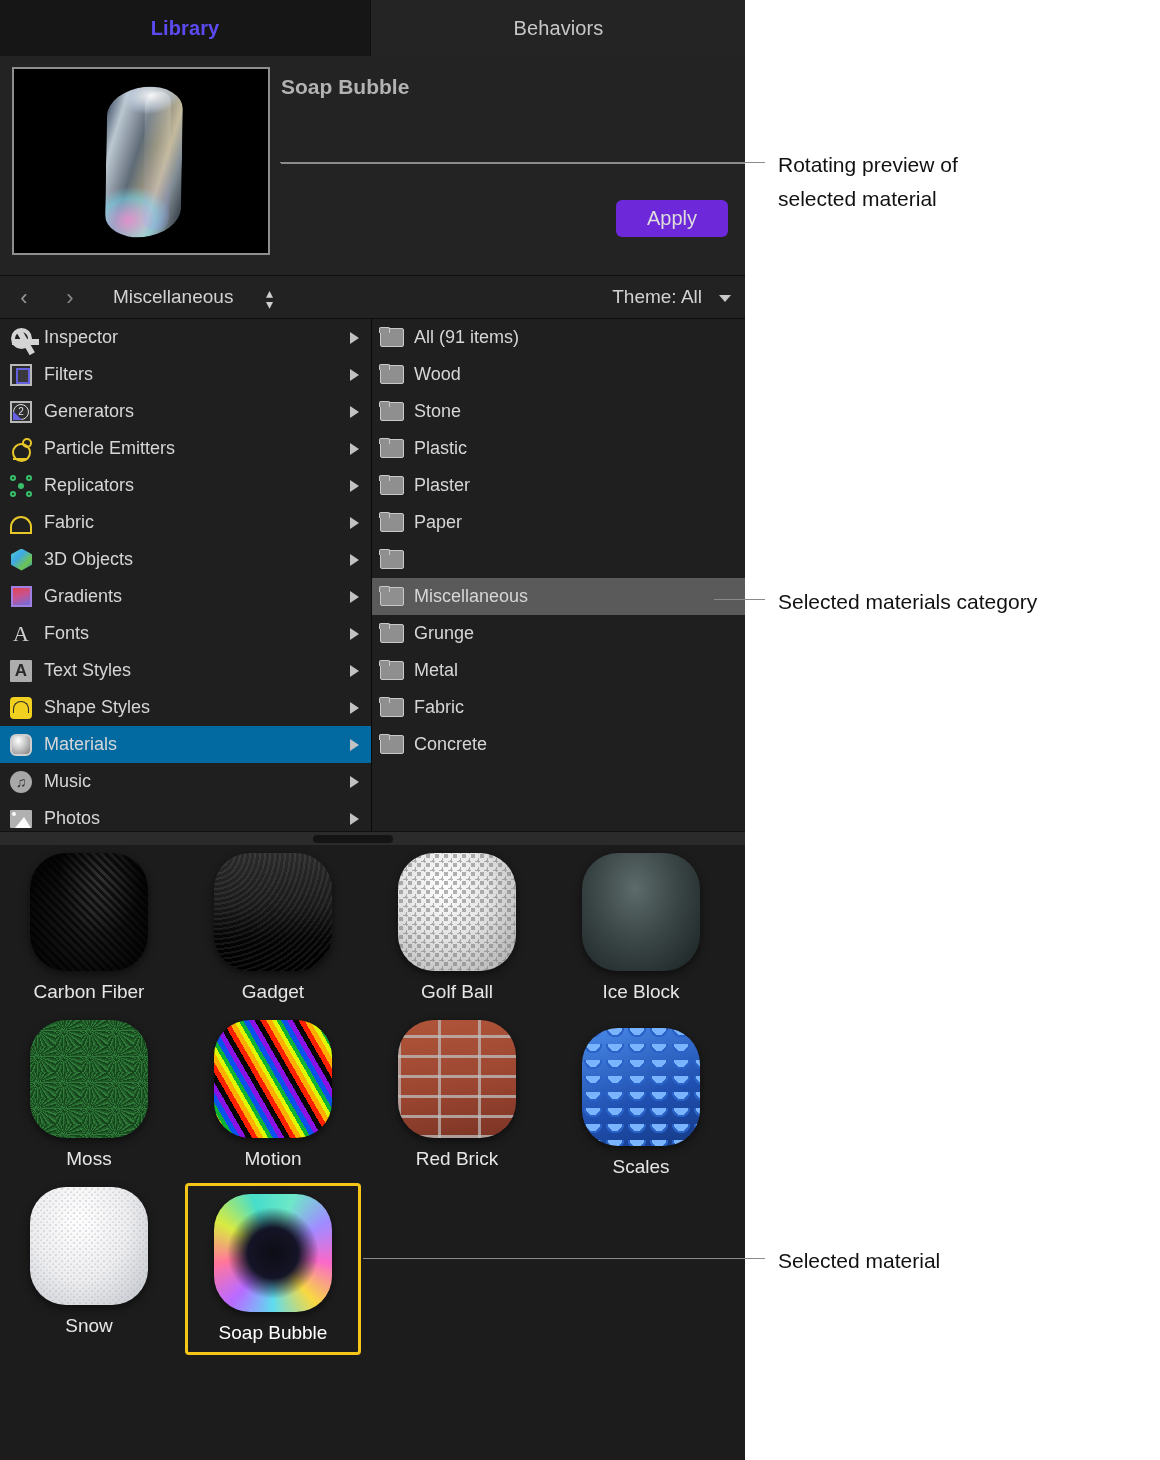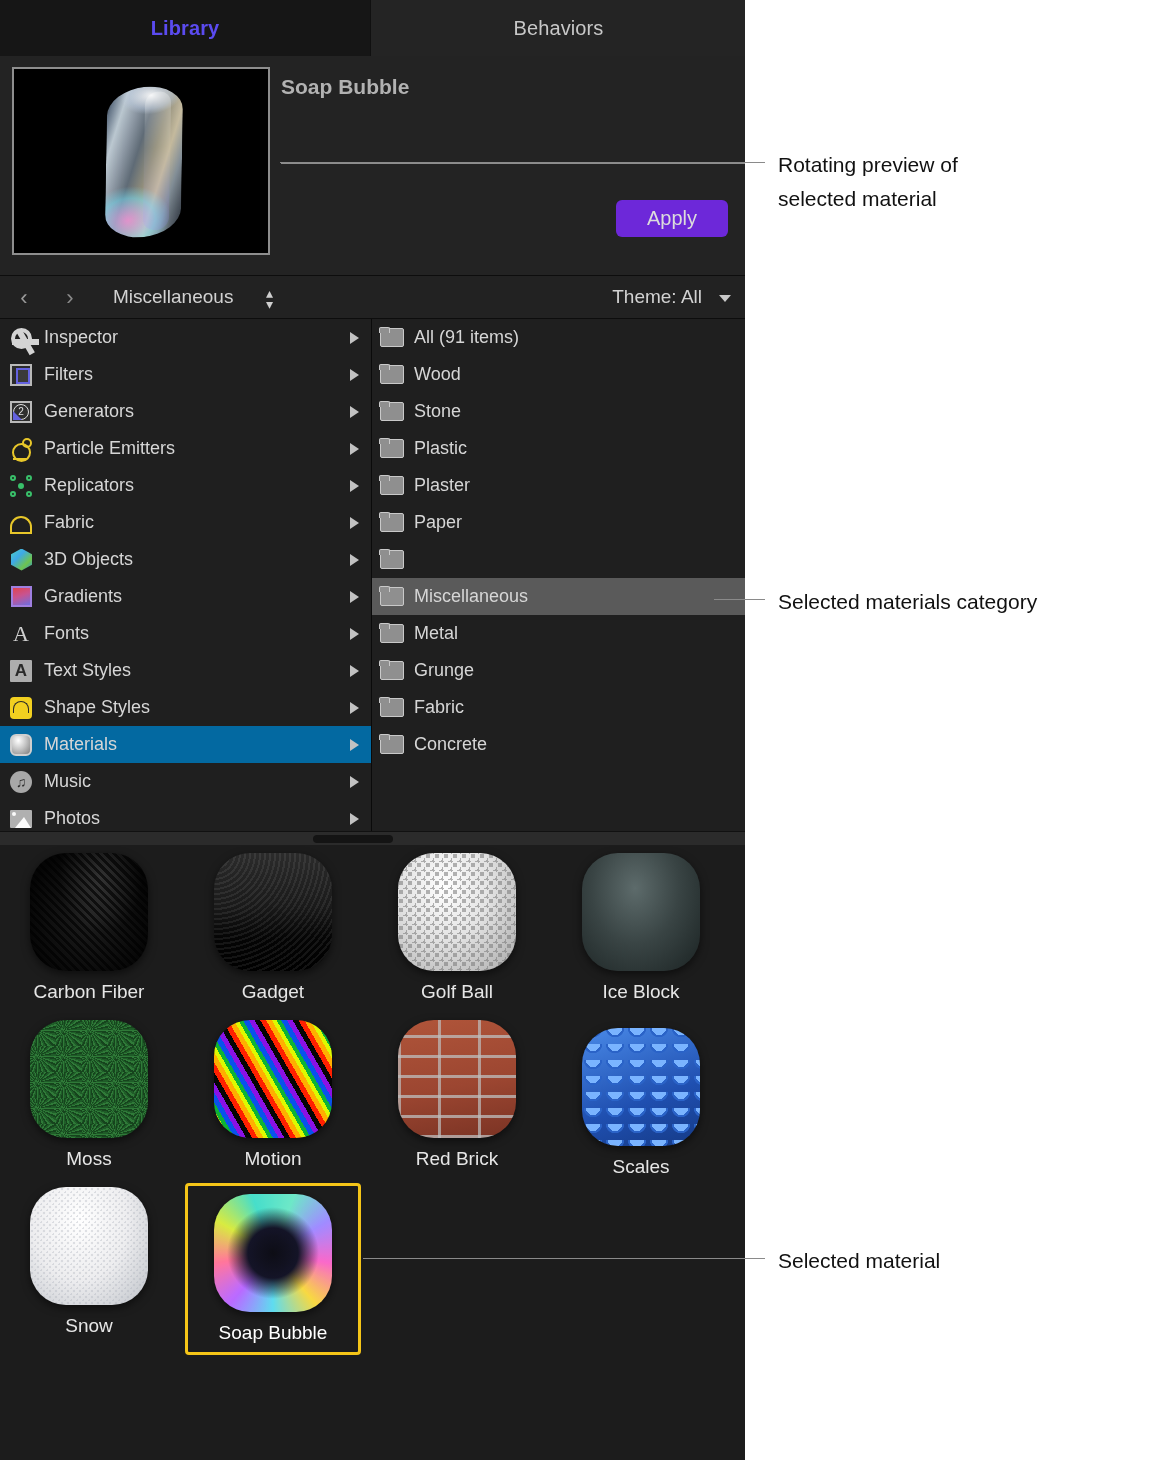--- a/index.html
+++ b/index.html
@@ -753,27 +753,27 @@
           <div class="row folder-row selected">
             <div class="icon">
               <div class="ic-folder"></div>
             </div>
             <span class="lbl">Miscellaneous</span>
           </div>
           <div class="row folder-row">
             <div class="icon">
               <div class="ic-folder"></div>
             </div>
+            <span class="lbl">Grunge</span>
+          </div>
+          <div class="row folder-row">
+            <div class="icon">
+              <div class="ic-folder"></div>
+            </div>
             <span class="lbl">Metal</span>
-          </div>
-          <div class="row folder-row">
-            <div class="icon">
-              <div class="ic-folder"></div>
-            </div>
-            <span class="lbl">Grunge</span>
           </div>
           <div class="row folder-row">
             <div class="icon">
               <div class="ic-folder"></div>
             </div>
             <span class="lbl">Fabric</span>
           </div>
           <div class="row folder-row">
             <div class="icon">
               <div class="ic-folder"></div>

